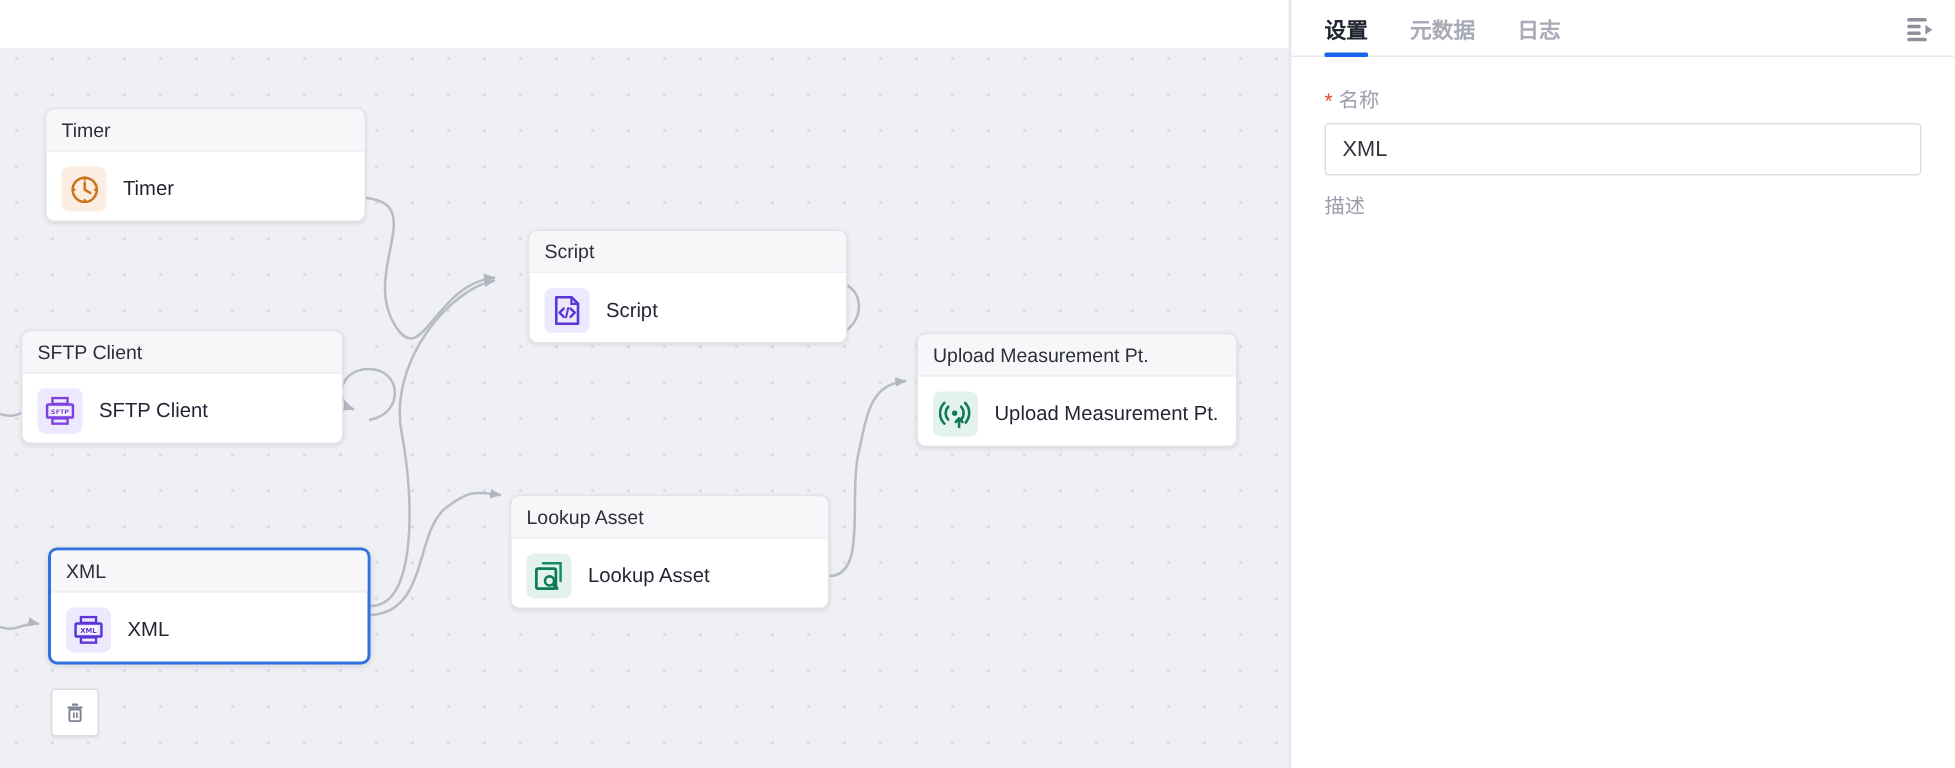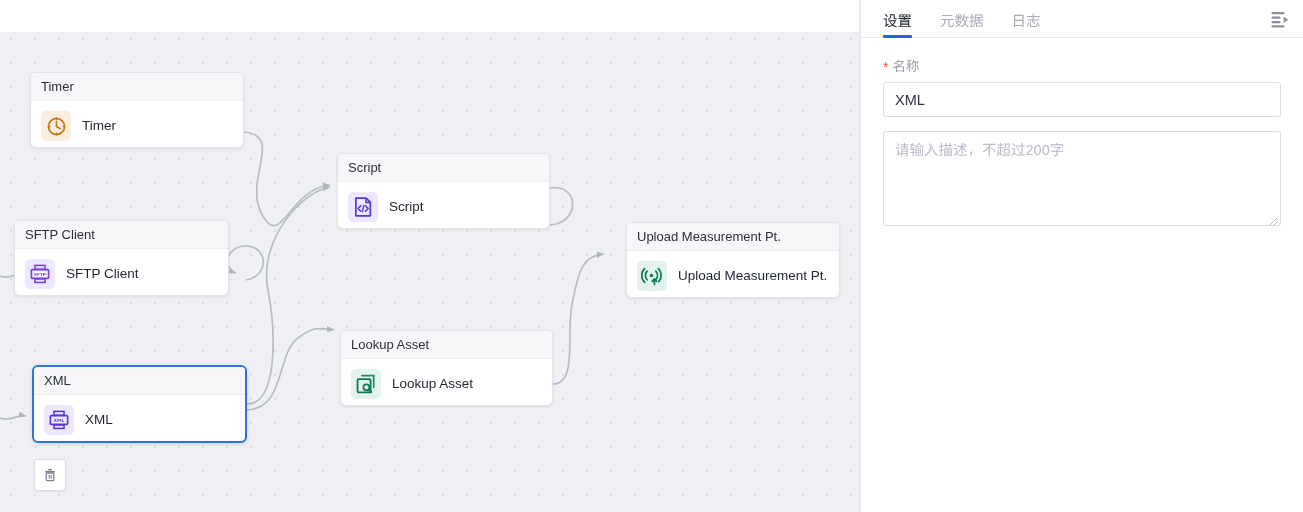--- a/index.html
+++ b/index.html
@@ -155,20 +155,21 @@
   }
   .tab {
     position: relative;
     font-size: 14.5px;
     color: #a9acb7;
     padding: 0 0 9px 0;
     margin-right: 28px;
     cursor: pointer;
     line-height: 1;
     white-space: nowrap;
+    font-weight: bold;
   }
   .tab.active { color: #222630; }
   .tab.active::after {
     content: "";
     position: absolute;
     left: 0; right: 0; bottom: -1px;
     height: 3px;
     background: #1765e8;
     border-radius: 1px;
   }
@@ -317,21 +318,21 @@
                   <rect x="6.5" y="2.6" width="11" height="4.2" fill="none" stroke="#5b35d6" stroke-width="1.7"></rect>
                   <rect x="2.6" y="7.2" width="18.8" height="9.6" rx="1" fill="none" stroke="#5b35d6" stroke-width="1.8"></rect>
                   <rect x="6.1" y="9.6" width="11.8" height="5.2" fill="#ffffff"></rect>
                   <text x="12" y="13.9" font-family="DejaVu Sans, sans-serif" font-size="5" font-weight="bold" fill="#5b35d6" text-anchor="middle">XML</text>
                   <rect x="6.5" y="17.4" width="11" height="3.8" fill="none" stroke="#5b35d6" stroke-width="1.7"></rect>
                 </svg>
               </span>
               <span class="node-label">XML</span>
             </div>
           </div>
-          <div class="node" style="left: 337px; top: 121px; width: 213px; height: 76px;">
+          <div class="node" style="left: 352px; top: 121px; width: 213px; height: 76px;">
             <div class="node-header">
               <span class="node-header-title">Script</span>
             </div>
             <div class="node-body">
               <span class="node-icon tint-purple">
                 <svg width="22" height="22" viewBox="0 0 24 24">
                   <path d="M4.2,2.4 L15.4,2.4 L20,7 L20,21.6 L4.2,21.6 Z" fill="none" stroke="#5b35d6" stroke-width="1.9" stroke-linejoin="round"></path>
                   <path d="M15.2,2.6 L15.2,7.2 L19.8,7.2" fill="none" stroke="#5b35d6" stroke-width="1.6"></path>
                   <path d="M9.6,10.6 L6.6,13.6 L9.6,16.6" fill="none" stroke="#5b35d6" stroke-width="1.8" stroke-linecap="round" stroke-linejoin="round"></path>
                   <path d="M14.6,10.6 L17.6,13.6 L14.6,16.6" fill="none" stroke="#5b35d6" stroke-width="1.8" stroke-linecap="round" stroke-linejoin="round"></path>
@@ -350,21 +351,21 @@
                 <svg width="22" height="22" viewBox="0 0 24 24">
                   <path d="M7.6,2.8 L20.4,2.8 L20.4,15.6" fill="none" stroke="#168a63" stroke-width="1.8" stroke-linecap="round"></path>
                   <rect x="2.8" y="6.6" width="14.2" height="14.6" rx="1.4" fill="none" stroke="#0f7a57" stroke-width="2"></rect>
                   <circle cx="12.4" cy="15.6" r="3.3" fill="none" stroke="#0f7a57" stroke-width="1.9"></circle>
                   <path d="M14.9,18.1 L17.8,21" stroke="#0f7a57" stroke-width="2.1" stroke-linecap="round"></path>
                 </svg>
               </span>
               <span class="node-label">Lookup Asset</span>
             </div>
           </div>
-          <div class="node" style="left: 626px; top: 190px; width: 214px; height: 76px;">
+          <div class="node" style="left: 611px; top: 190px; width: 214px; height: 76px;">
             <div class="node-header">
               <span class="node-header-title">Upload Measurement Pt.</span>
             </div>
             <div class="node-body">
               <span class="node-icon tint-green">
                 <svg width="22" height="22" viewBox="0 0 24 24">
                   <circle cx="11.4" cy="11.4" r="1.9" fill="#0f7a57"></circle>
                   <path d="M6.7,16.1 A6.7,6.7 0 0 1 6.7,6.7" fill="none" stroke="#0f7a57" stroke-width="1.9" stroke-linecap="round"></path>
                   <path d="M3.9,19 A10.6,10.6 0 0 1 3.9,3.9" fill="none" stroke="#0f7a57" stroke-width="1.9" stroke-linecap="round"></path>
                   <path d="M16.1,6.7 A6.7,6.7 0 0 1 16.4,15.6" fill="none" stroke="#0f7a57" stroke-width="1.9" stroke-linecap="round"></path>
@@ -419,24 +420,21 @@
 
       <div class="field">
         <div class="field-label">
           <span class="req-star">*</span>
           <span>名称</span>
         </div>
         <input class="text-input" type="text" value="XML" style="">
       </div>
 
       <div class="field">
-        <div class="textarea-wrap">
-          <textarea class="text-area" placeholder="请输入描述，不超过200字" style=""></textarea>
-          <svg class="resize-grip" viewBox="0 0 12 12">
-            <path d="M11,3 L3,11 M11,7 L7,11" stroke="#b9bcc6" stroke-width="1" fill="none"></path>
-          </svg>
+        <div class="field-label">
+          <span>描述</span>
         </div>
       </div>
 
     </div>
   </div>
 
 </div>
 
 </body></html>

